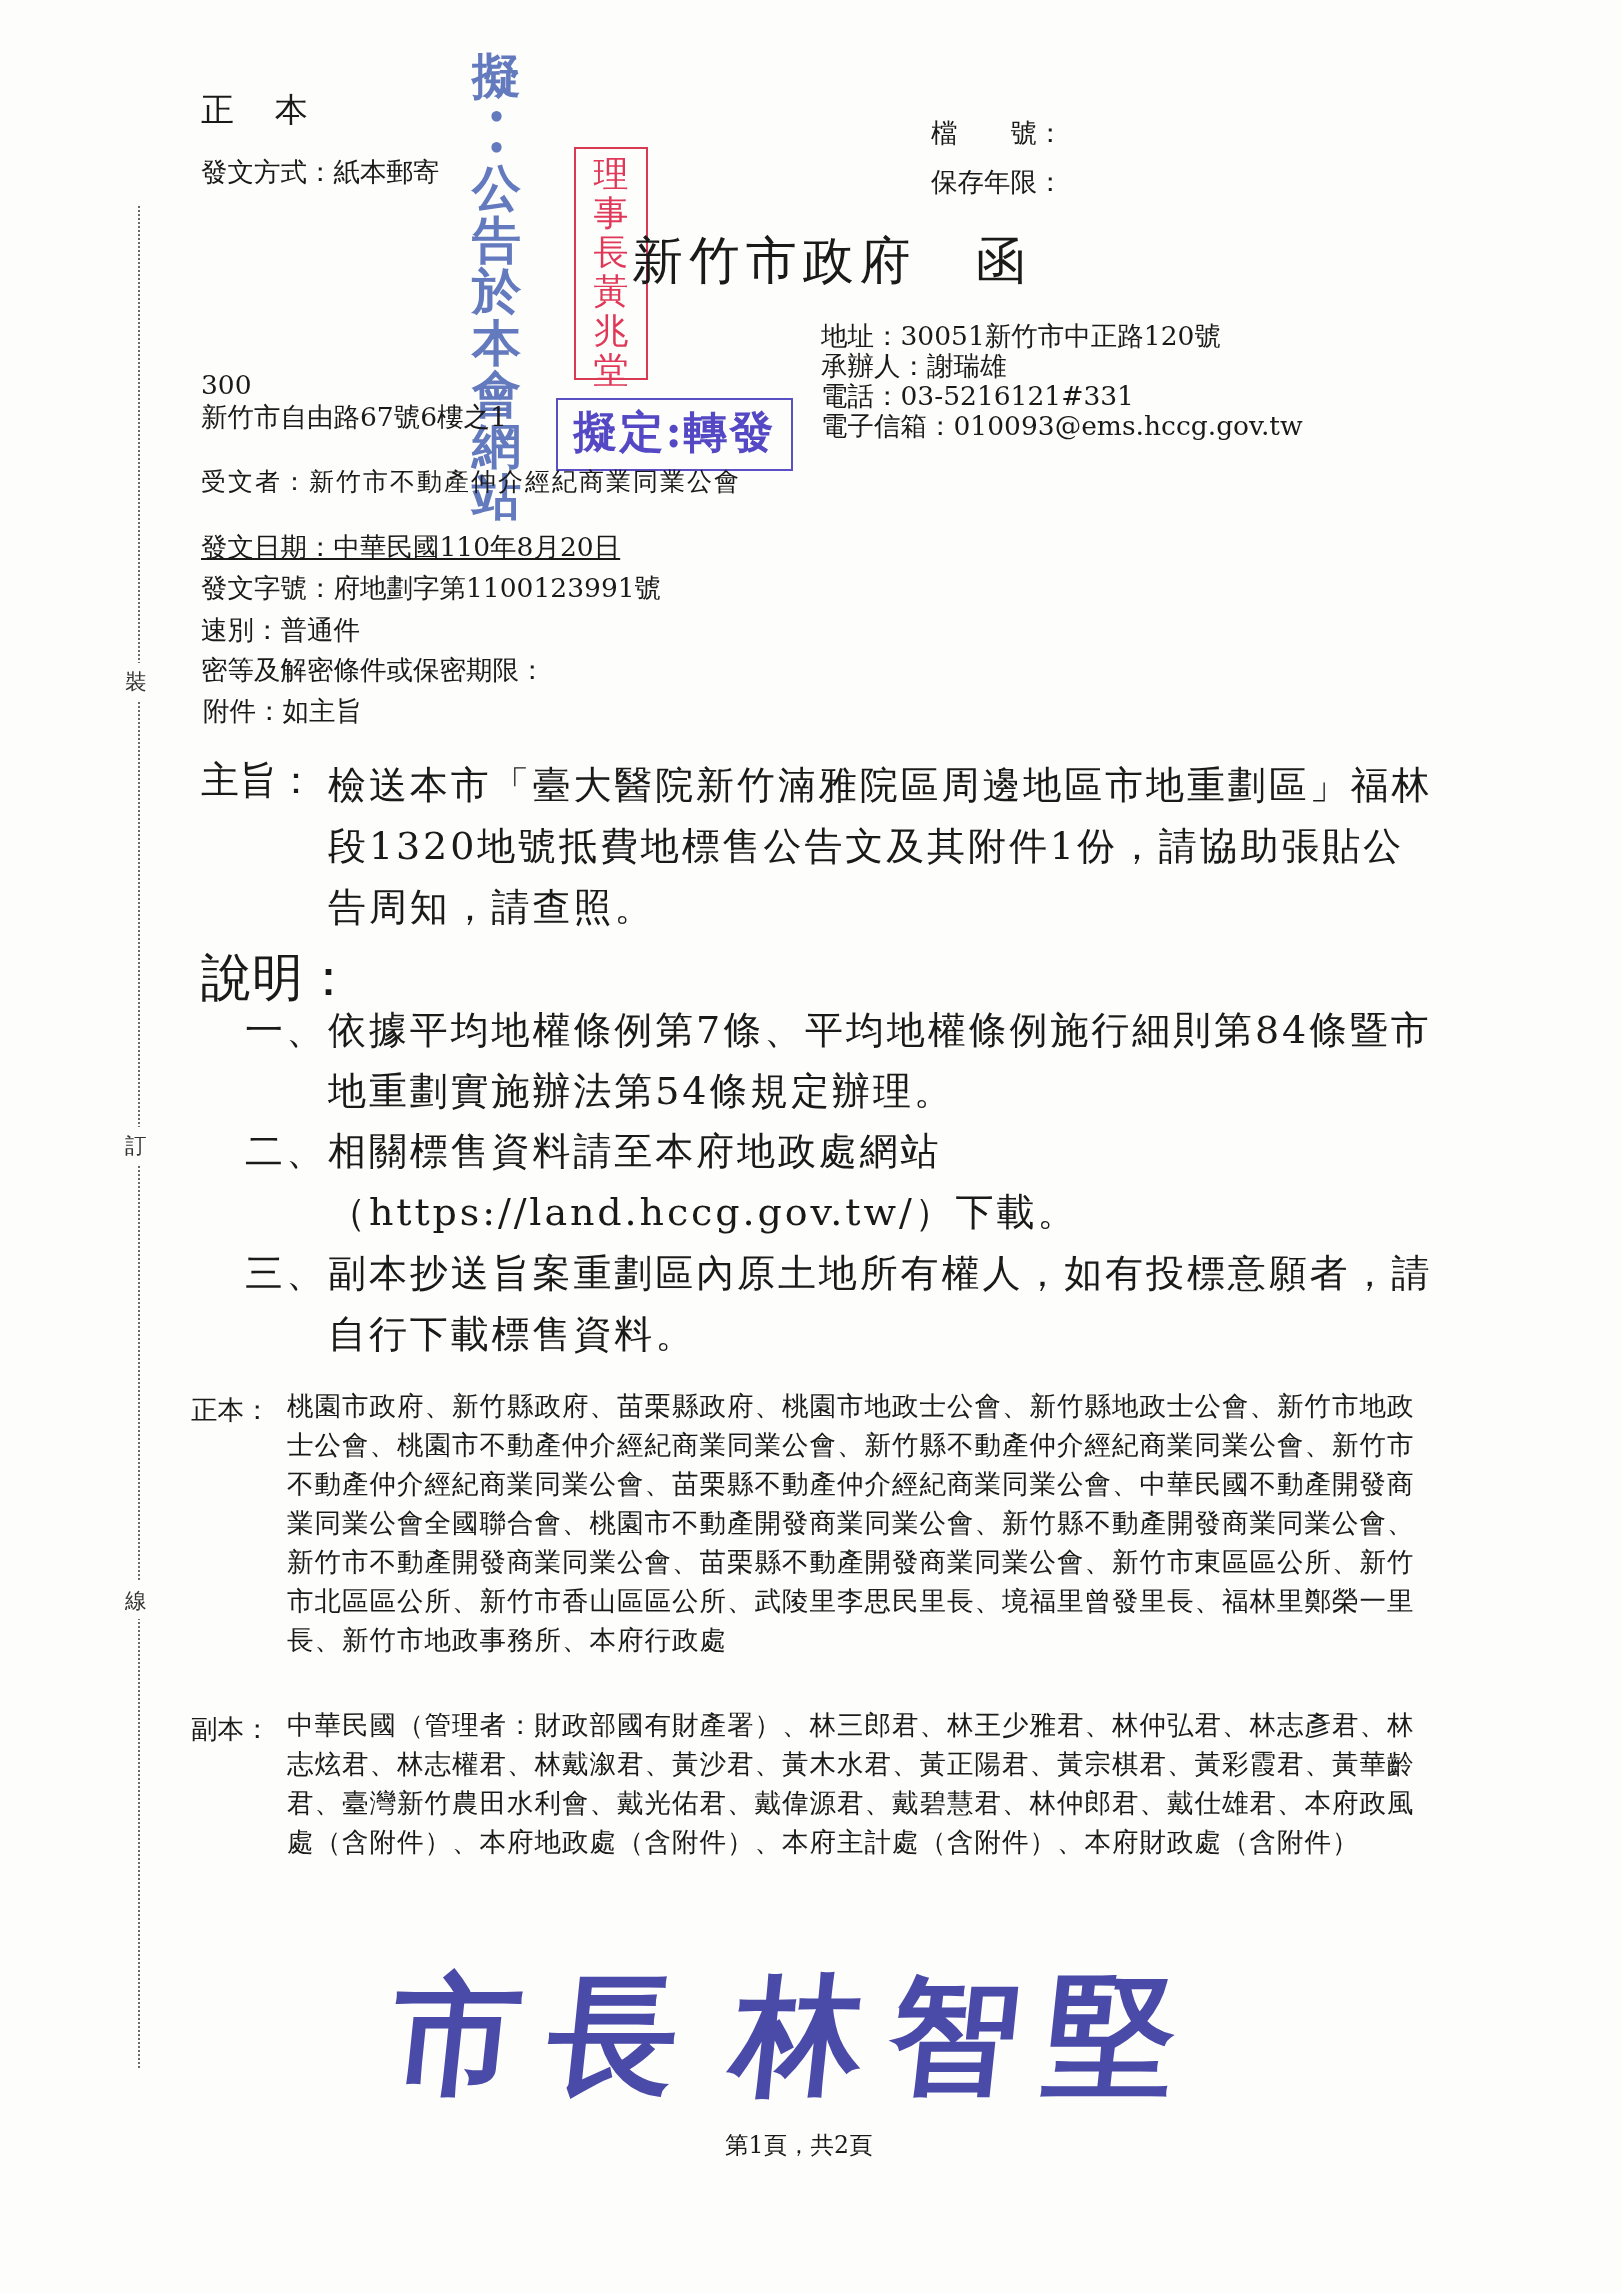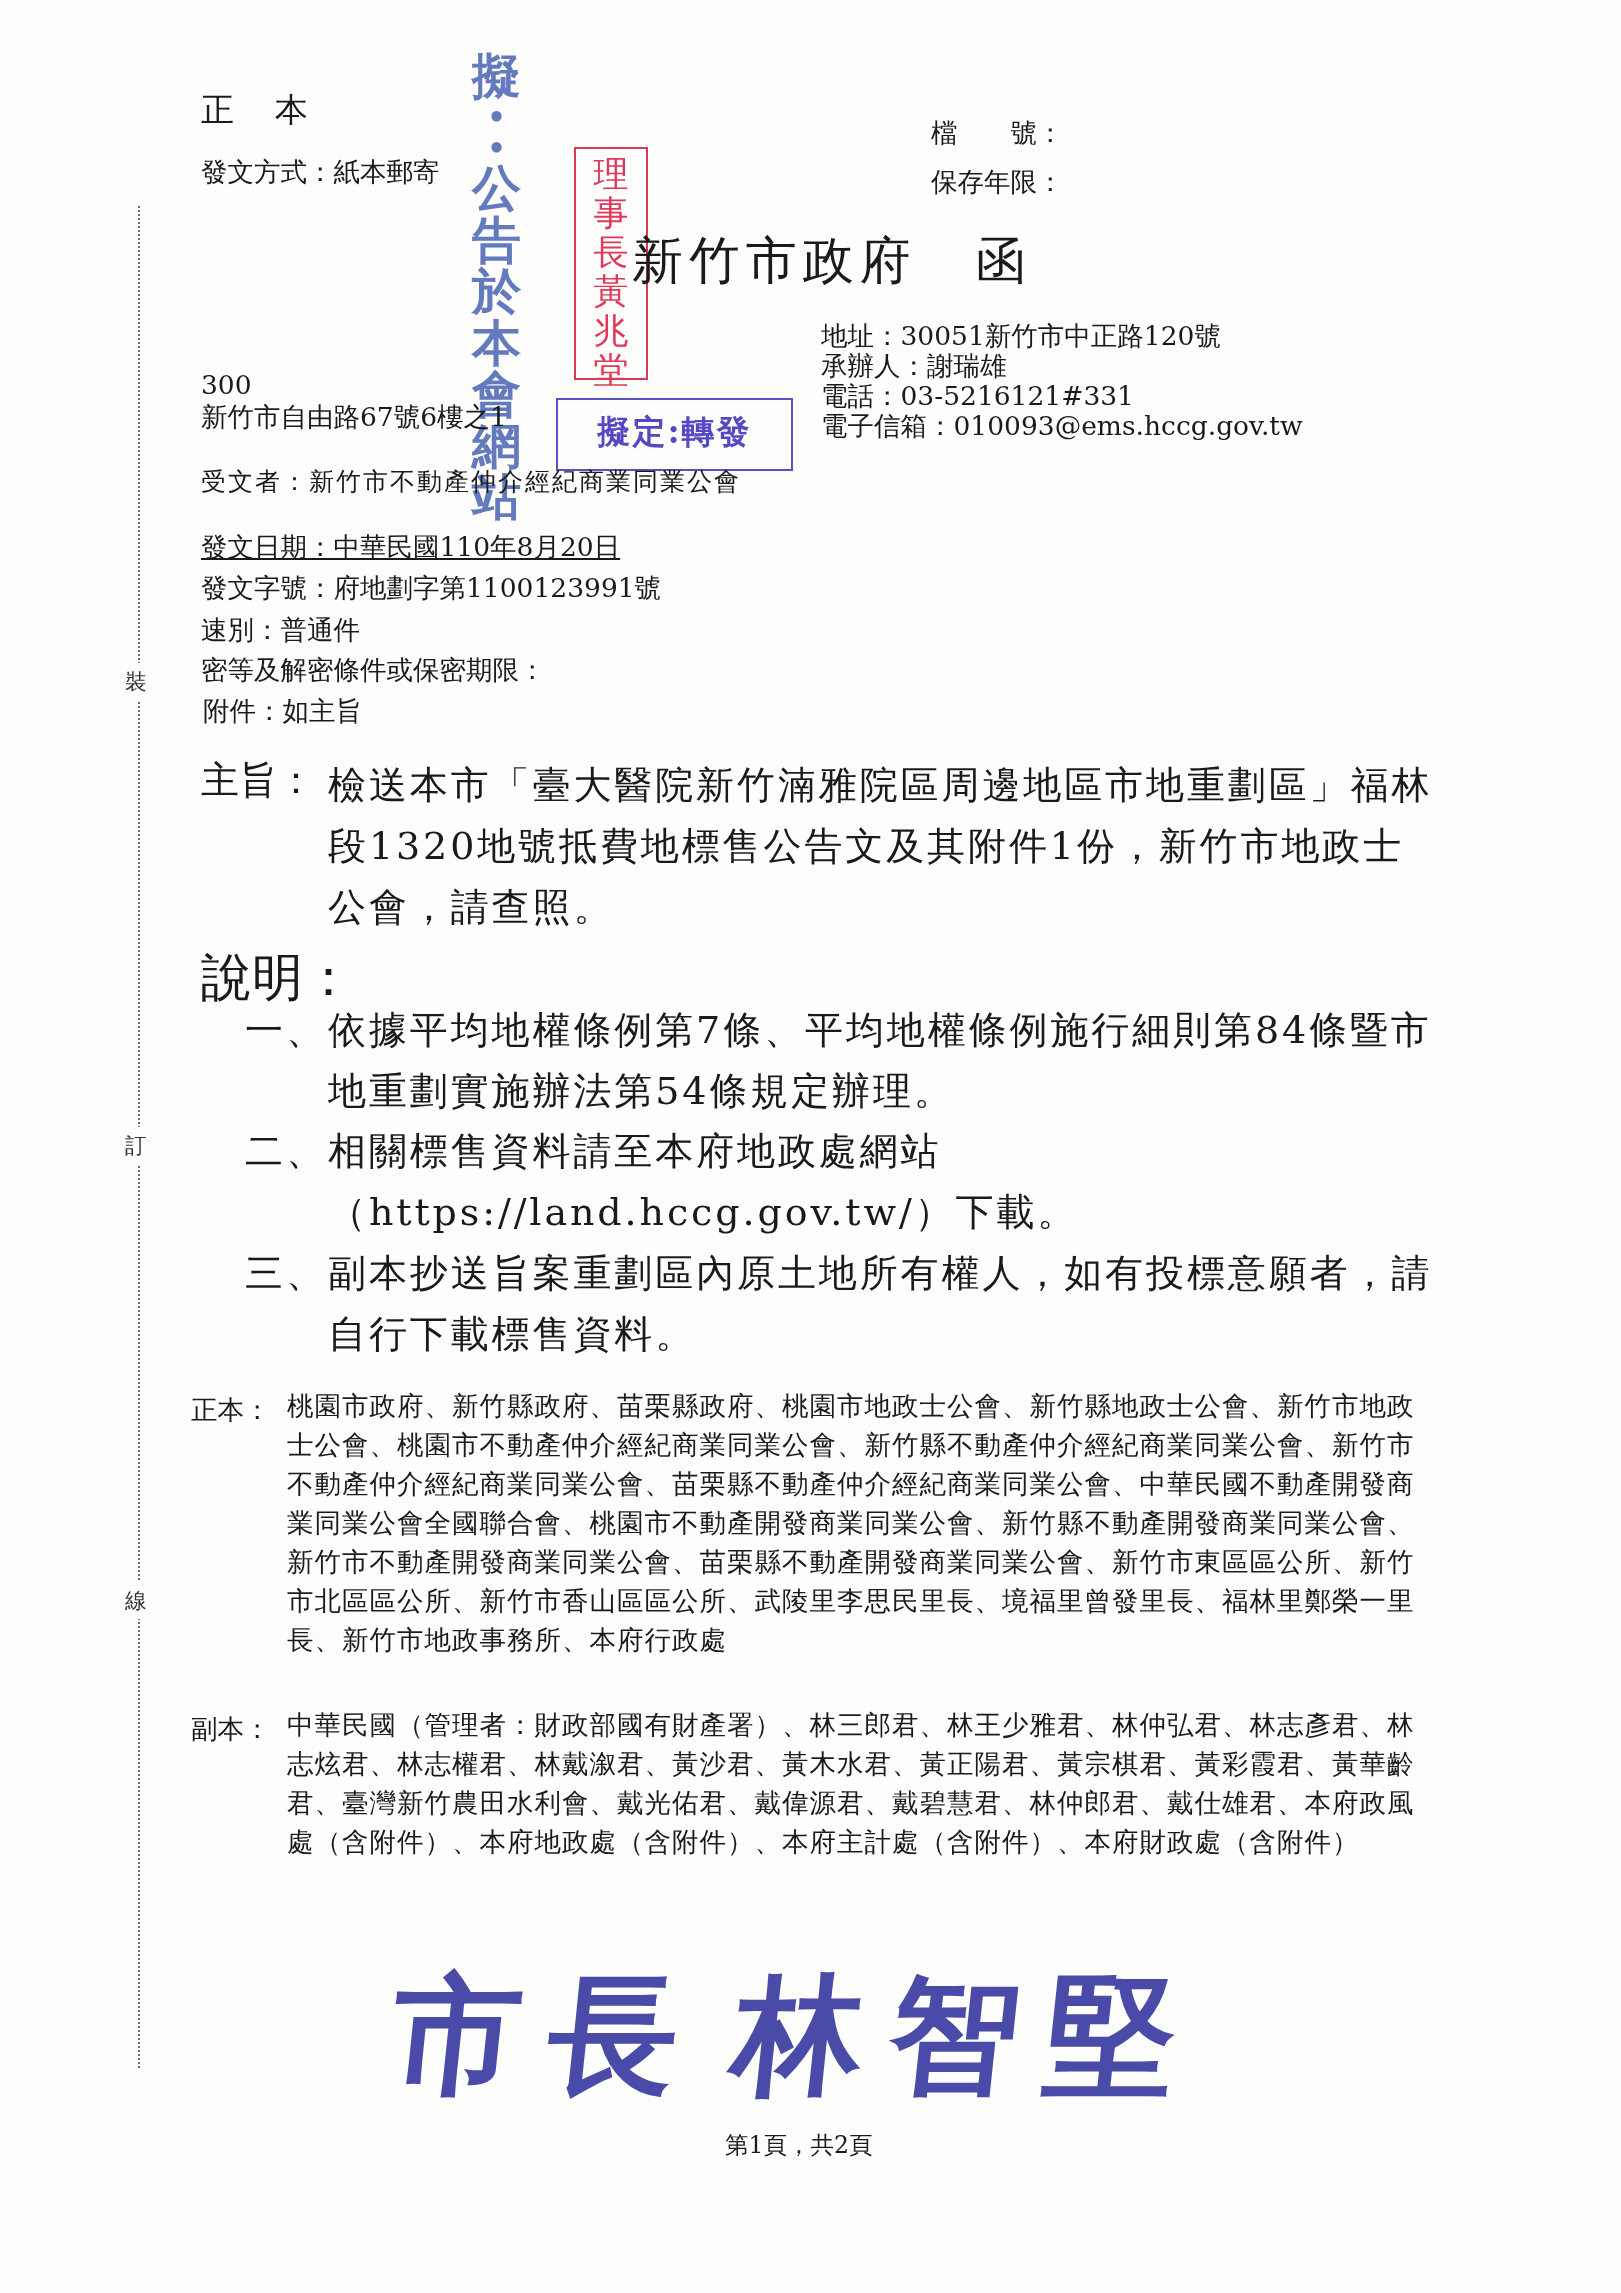--- a/index.html
+++ b/index.html
@@ -10,21 +10,21 @@
   .t40 { font-size:25px; line-height:1; letter-spacing:2px; }
   .binding-line { position:absolute; left:138px; top:206px; height:1862px; border-left:2.9px dotted #6a6a6a; }
   .binding-char { position:absolute; left:125px; font-size:21.6px; background:#fdfdfb; padding:3.9px 0; color:#333; }
   .vstamp { position:absolute; left:469px; top:51px; width:55px; color:#4a64b4; font-size:49px; line-height:1.05;
             text-align:center; font-weight:bold; opacity:0.85; }
   .vstamp span { display:block; }
   .redstamp { position:absolute; left:574px; top:147px; width:74px; height:233px; border:2.9px solid #d93a52;
               color:#e03858; font-size:35px; line-height:1.12; text-align:center; padding-top:5.9px; box-sizing:border-box; }
   .redstamp span { display:block; }
   .bluebox { position:absolute; left:556px; top:398px; width:233px; height:69px; border:2.9px solid #5b4fc6;
-             color:#5448c4; font-size:33px; font-weight:bold; line-height:63px; text-align:center; letter-spacing:2px; }
+             color:#5448c4; font-size:44px; font-weight:bold; line-height:63px; text-align:center; letter-spacing:2px; }
   .title { position:absolute; left:632px; top:227px; font-size:51px; letter-spacing:5.9px; }
   .title .gap { display:inline-block; width:59px; }
   .addr-block { position:absolute; left:821px; top:321px; font-size:26.5px; line-height:30px; }
   .subject-label { position:absolute; left:201px; top:755px; font-size:38px; }
   .subject-body { position:absolute; left:328px; top:755px; width:1108px; font-size:38px; line-height:61px; letter-spacing:2.9px; }
   .desc-label { position:absolute; left:201px; top:944px; font-size:51px; }
   .item { position:absolute; left:245px; width:1196px; font-size:38px; line-height:61px; letter-spacing:2.9px; }
   .item .num { display:inline-block; width:83px; }
   .item .txt { display:inline-block; vertical-align:top; width:1108px; }
   .cc-label { position:absolute; left:191px; font-size:26.5px; }
@@ -86,21 +86,21 @@
 
 <div class="abs t40" style="left:201px;top:469px;">受文者：新竹市不動產仲介經紀商業同業公會</div>
 
 <div class="abs t28" style="left:201px;top:534px;text-decoration:underline;">發文日期：中華民國110年8月20日</div>
 <div class="abs t28" style="left:201px;top:575px;">發文字號：府地劃字第1100123991號</div>
 <div class="abs t28" style="left:201px;top:617px;">速別：普通件</div>
 <div class="abs t28" style="left:201px;top:657px;">密等及解密條件或保密期限：</div>
 <div class="abs t28" style="left:203px;top:698px;">附件：如主旨</div>
 
 <div class="subject-label">主旨：</div>
-<div class="subject-body">檢送本市「臺大醫院新竹湳雅院區周邊地區市地重劃區」福林段1320地號抵費地標售公告文及其附件1份，新竹市地政士公會，請查照。</div>
+<div class="subject-body">檢送本市「臺大醫院新竹湳雅院區周邊地區市地重劃區」福林段1320地號抵費地標售公告文及其附件1份，請協助張貼公告周知，請查照。</div>
 
 <div class="desc-label">說明：</div>
 <div class="item" style="top:1000px;">
   <span class="num">一、</span><span class="txt">依據平均地權條例第7條、平均地權條例施行細則第84條暨市地重劃實施辦法第54條規定辦理。</span>
 </div>
 <div class="item" style="top:1121px;">
   <span class="num">二、</span><span class="txt">相關標售資料請至本府地政處網站（https://land.hccg.gov.tw/）下載。</span>
 </div>
 <div class="item" style="top:1243px;">
   <span class="num">三、</span><span class="txt">副本抄送旨案重劃區內原土地所有權人，如有投標意願者，請自行下載標售資料。</span>

